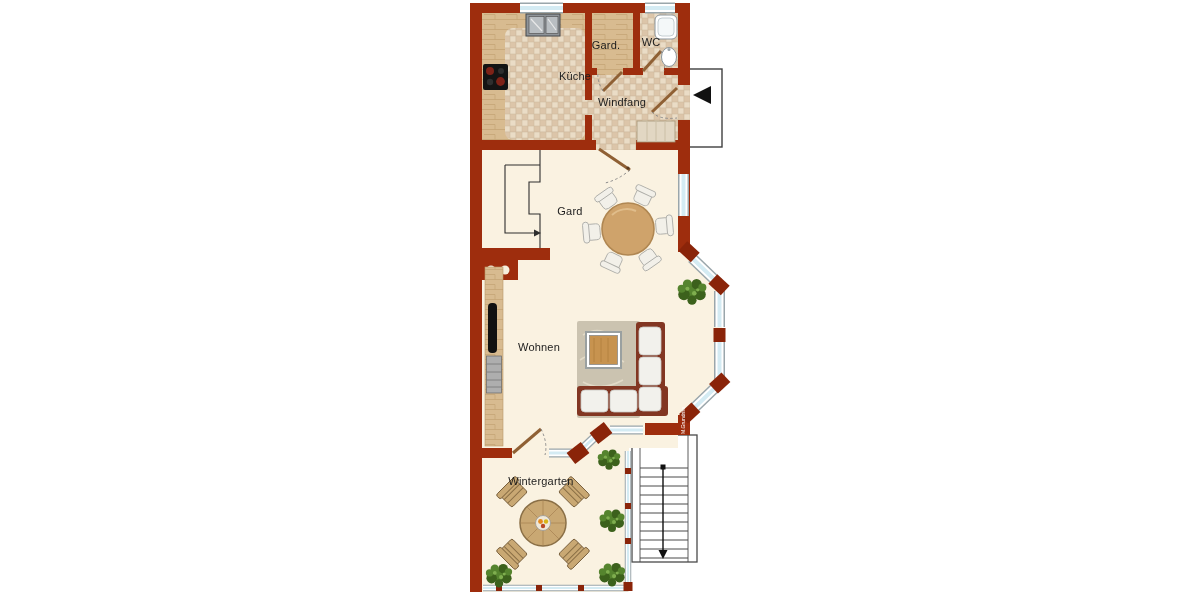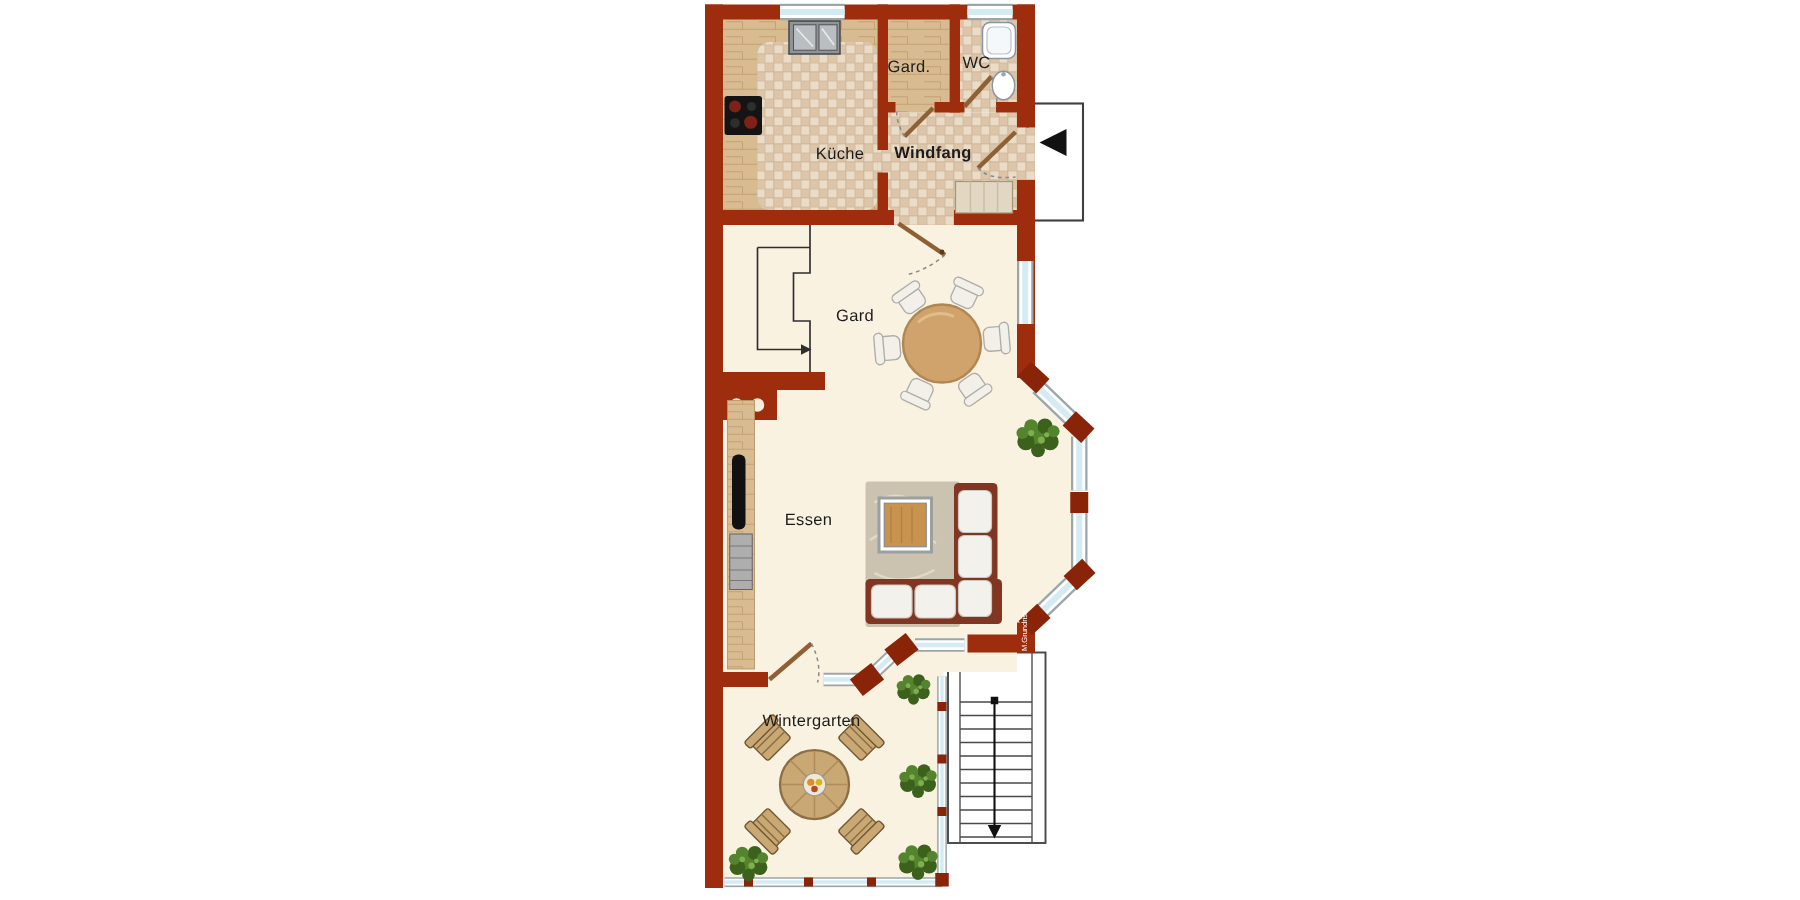--- a/index.html
+++ b/index.html
@@ -308,20 +308,20 @@
     <circle cx="543" cy="526" r="2.2" fill="#B94A26"></circle>
   </g>
   <use href="#plantdef" transform="translate(609,459) scale(0.9)"></use>
   <use href="#plantdef" transform="translate(612,520)"></use>
   <use href="#plantdef" transform="translate(499,575) scale(1.05)"></use>
   <use href="#plantdef" transform="translate(612,574) scale(1.05)"></use>
 
   <text transform="translate(684.5,434) rotate(-90)" font-size="5" fill="#ffffff" font-family="Liberation Sans, sans-serif">M.Grundriss</text>
 </svg>
 
-  <span class="room-label" style="left:560px;top:76px;margin-top:27px;">Küche</span>
+  <span class="room-label" style="left:575px;top:76px;">Küche</span>
   <span class="room-label" style="left:606px;top:45px;text-align:center;">Gard.</span>
   <span class="room-label" style="left:651px;top:42px;">WC</span>
-  <span class="room-label" style="left:622px;top:102px;font-weight:bold;">Windfang</span>
+  <span class="room-label" style="left:622px;top:102px;">Windfang</span>
   <span class="room-label" style="left:570px;top:211px;">Gard</span>
-  <span class="room-label" style="left:539px;top:347px;">Essen</span>
+  <span class="room-label" style="left:539px;top:347px;">Wohnen</span>
   <span class="room-label" style="left:541px;top:481px;">Wintergarten</span>
 </div>
 
 </body></html>

